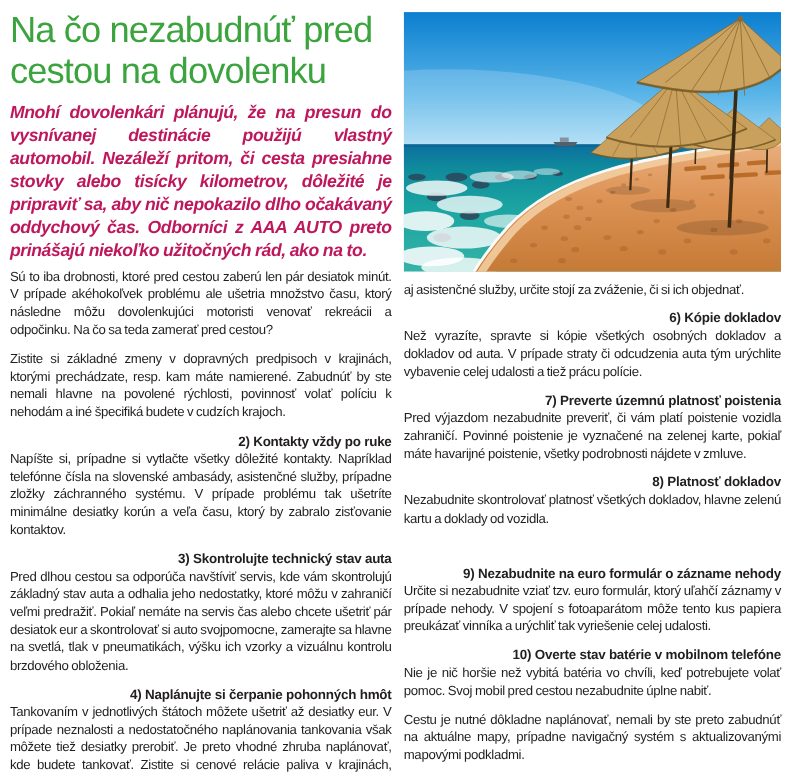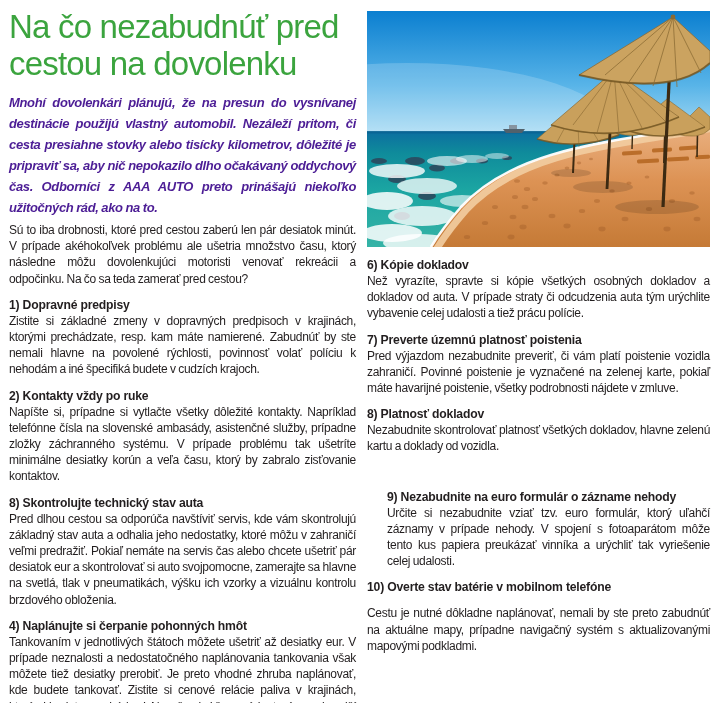--- a/index.html
+++ b/index.html
@@ -9,60 +9,60 @@
   }
   .col { position:absolute; top:0; }
   .col-left  { left:9px;   top:8px;  width:347px; }
   .col-right { left:367px; top:11px; width:343px; }
 
   h1.title {
     margin:0; font-size:33px; line-height:37px; font-weight:400;
     color:#3ba43e; letter-spacing:-0.8px;
   }
   p.lead {
-    margin:10px 0 0; color:#4c1d95; font-style:italic; font-weight:600;
-    font-size:13px; line-height:21px; text-align:justify;
+    margin:10px 0 0; color:#be185d; font-style:italic; font-weight:600;
+    font-size:16px; line-height:21px; text-align:justify;
     letter-spacing:-0.35px; word-spacing:-0.5px;
   }
   .bodytext {
     margin:0; font-size:12px; line-height:16.2px; text-align:justify;
     letter-spacing:-0.3px; word-spacing:-0.5px;
   }
   p.intro2 { margin-top:4px; }
   .sec { margin-top:10px; }
   .sec h2 {
     margin:0; font-size:12.2px; line-height:16px; font-weight:700;
     letter-spacing:-0.2px;
-  }
-  .sec.gap { margin-top:34px;margin-left:20px; }
+    text-align:right;
+  }
+  .sec.gap { margin-top:34px; }
   p.cont { margin-top:8px; }
 
   figure.photo { margin:0; width:343px; height:236px; }
   figure.photo svg { display:block; }
 </style>
 </head>
 <body>
 
 <div class="page">
 
   <div class="col col-left">
     <h1 class="title">Na čo nezabudnúť pred cestou na dovolenku</h1>
     <p class="lead">Mnohí dovolenkári plánujú, že na presun do vysnívanej destinácie použijú vlastný automobil. Nezáleží pritom, či cesta presiahne stovky alebo tisícky kilometrov, dôležité je pripraviť sa, aby nič nepokazilo dlho očakávaný oddychový čas. Odborníci z AAA AUTO preto prinášajú niekoľko užitočných rád, ako na to.</p>
     <p class="bodytext intro2">Sú to iba drobnosti, ktoré pred cestou zaberú len pár desiatok minút. V prípade akéhokoľvek problému ale ušetria množstvo času, ktorý následne môžu dovolenkujúci motoristi venovať rekreácii a odpočinku. Na čo sa teda zamerať pred cestou?</p>
 
     <section class="sec">
-      <h2>1) Dopravné predpisy</h2>
       <p class="bodytext">Zistite si základné zmeny v dopravných predpisoch v krajinách, ktorými prechádzate, resp. kam máte namierené. Zabudnúť by ste nemali hlavne na povolené rýchlosti, povinnosť volať políciu k nehodám a iné špecifiká budete v cudzích krajoch.</p>
     </section>
     <section class="sec">
       <h2>2) Kontakty vždy po ruke</h2>
       <p class="bodytext">Napíšte si, prípadne si vytlačte všetky dôležité kontakty. Napríklad telefónne čísla na slovenské ambasády, asistenčné služby, prípadne zložky záchranného systému. V prípade problému tak ušetríte minimálne desiatky korún a veľa času, ktorý by zabralo zisťovanie kontaktov.</p>
     </section>
     <section class="sec">
-      <h2>8) Skontrolujte technický stav auta</h2>
+      <h2>3) Skontrolujte technický stav auta</h2>
       <p class="bodytext">Pred dlhou cestou sa odporúča navštíviť servis, kde vám skontrolujú základný stav auta a odhalia jeho nedostatky, ktoré môžu v zahraničí veľmi predražiť. Pokiaľ nemáte na servis čas alebo chcete ušetriť pár desiatok eur a skontrolovať si auto svojpomocne, zamerajte sa hlavne na svetlá, tlak v pneumatikách, výšku ich vzorky a vizuálnu kontrolu brzdového obloženia.</p>
     </section>
     <section class="sec">
       <h2>4) Naplánujte si čerpanie pohonných hmôt</h2>
       <p class="bodytext">Tankovaním v jednotlivých štátoch môžete ušetriť až desiatky eur. V prípade neznalosti a nedostatočného naplánovania tankovania však môžete tiež desiatky prerobiť. Je preto vhodné zhruba naplánovať, kde budete tankovať. Zistite si cenové relácie paliva v krajinách, ktorými budete prechádzať. Navyše sieť čerpacích staníc v zahraničí nemusí byť zďaleka taká hustá ako u nás doma, tak aby vám niekde na diaľnici nedošlo palivo.</p>
     </section>
 
   </div>
 
   <div class="col col-right">
@@ -212,39 +212,41 @@
         <g>
           <line x1="305" y1="10" x2="296" y2="196" stroke="#3c2a12" stroke-width="3.2"></line>
           <path d="M306,6 L212,64 Q306,86 343,52 L343,40 Z" fill="#cba360" stroke="#8a6a33" stroke-width="0.8"></path>
           <path d="M212,64 Q306,86 343,52" fill="none" stroke="#6f521f" stroke-width="2.2" opacity="0.7"></path>
           <path d="M306,6 L238,64 M306,6 L262,71 M306,6 L286,75 M306,6 L310,76 M306,6 L334,62" stroke="#8a6a33" stroke-width="0.9" opacity="0.85" fill="none"></path>
           <circle cx="306" cy="6" r="2.4" fill="#8a6a33"></circle>
         </g>
       </svg>
     </figure>
 
+    <p class="bodytext cont">aj asistenčné služby, určite stojí za zváženie, či si ich objednať.</p>
 
     <section class="sec">
       <h2>6) Kópie dokladov</h2>
       <p class="bodytext">Než vyrazíte, spravte si kópie všetkých osobných dokladov a dokladov od auta. V prípade straty či odcudzenia auta tým urýchlite vybavenie celej udalosti a tiež prácu polície.</p>
     </section>
     <section class="sec">
       <h2>7) Preverte územnú platnosť poistenia</h2>
       <p class="bodytext">Pred výjazdom nezabudnite preveriť, či vám platí poistenie vozidla zahraničí. Povinné poistenie je vyznačené na zelenej karte, pokiaľ máte havarijné poistenie, všetky podrobnosti nájdete v zmluve.</p>
     </section>
     <section class="sec">
       <h2>8) Platnosť dokladov</h2>
       <p class="bodytext">Nezabudnite skontrolovať platnosť všetkých dokladov, hlavne zelenú kartu a doklady od vozidla.</p>
     </section>
     <section class="sec gap">
       <h2>9) Nezabudnite na euro formulár o zázname nehody</h2>
       <p class="bodytext">Určite si nezabudnite vziať tzv. euro formulár, ktorý uľahčí záznamy v prípade nehody. V spojení s fotoaparátom môže tento kus papiera preukázať vinníka a urýchliť tak vyriešenie celej udalosti.</p>
     </section>
     <section class="sec">
       <h2>10) Overte stav batérie v mobilnom telefóne</h2>
+      <p class="bodytext">Nie je nič horšie než vybitá batéria vo chvíli, keď potrebujete volať pomoc. Svoj mobil pred cestou nezabudnite úplne nabiť.</p>
     </section>
     <section class="sec">
       <p class="bodytext">Cestu je nutné dôkladne naplánovať, nemali by ste preto zabudnúť na aktuálne mapy, prípadne navigačný systém s aktualizovanými mapovými podkladmi.</p>
     </section>
 
   </div>
 
 </div>
 
 </body></html>

